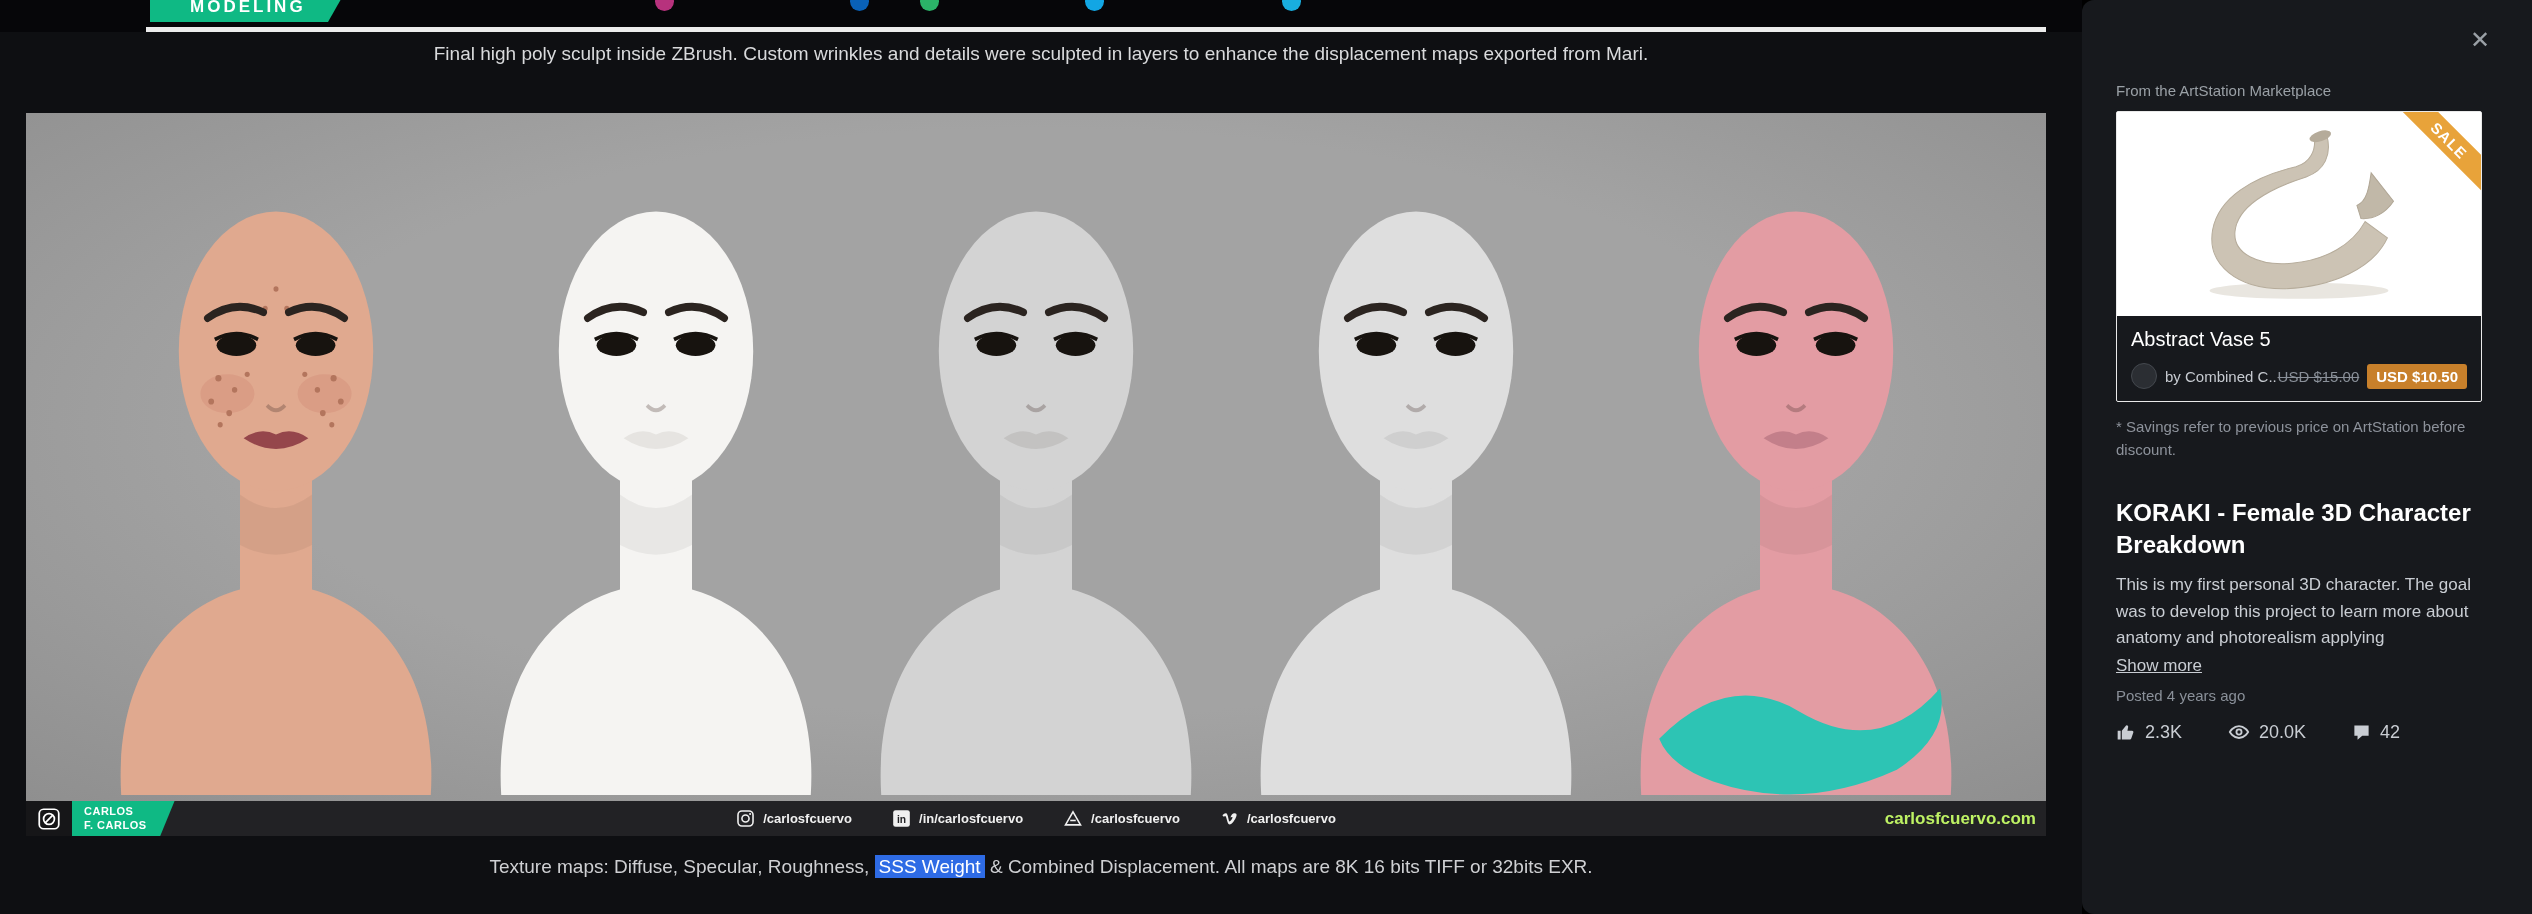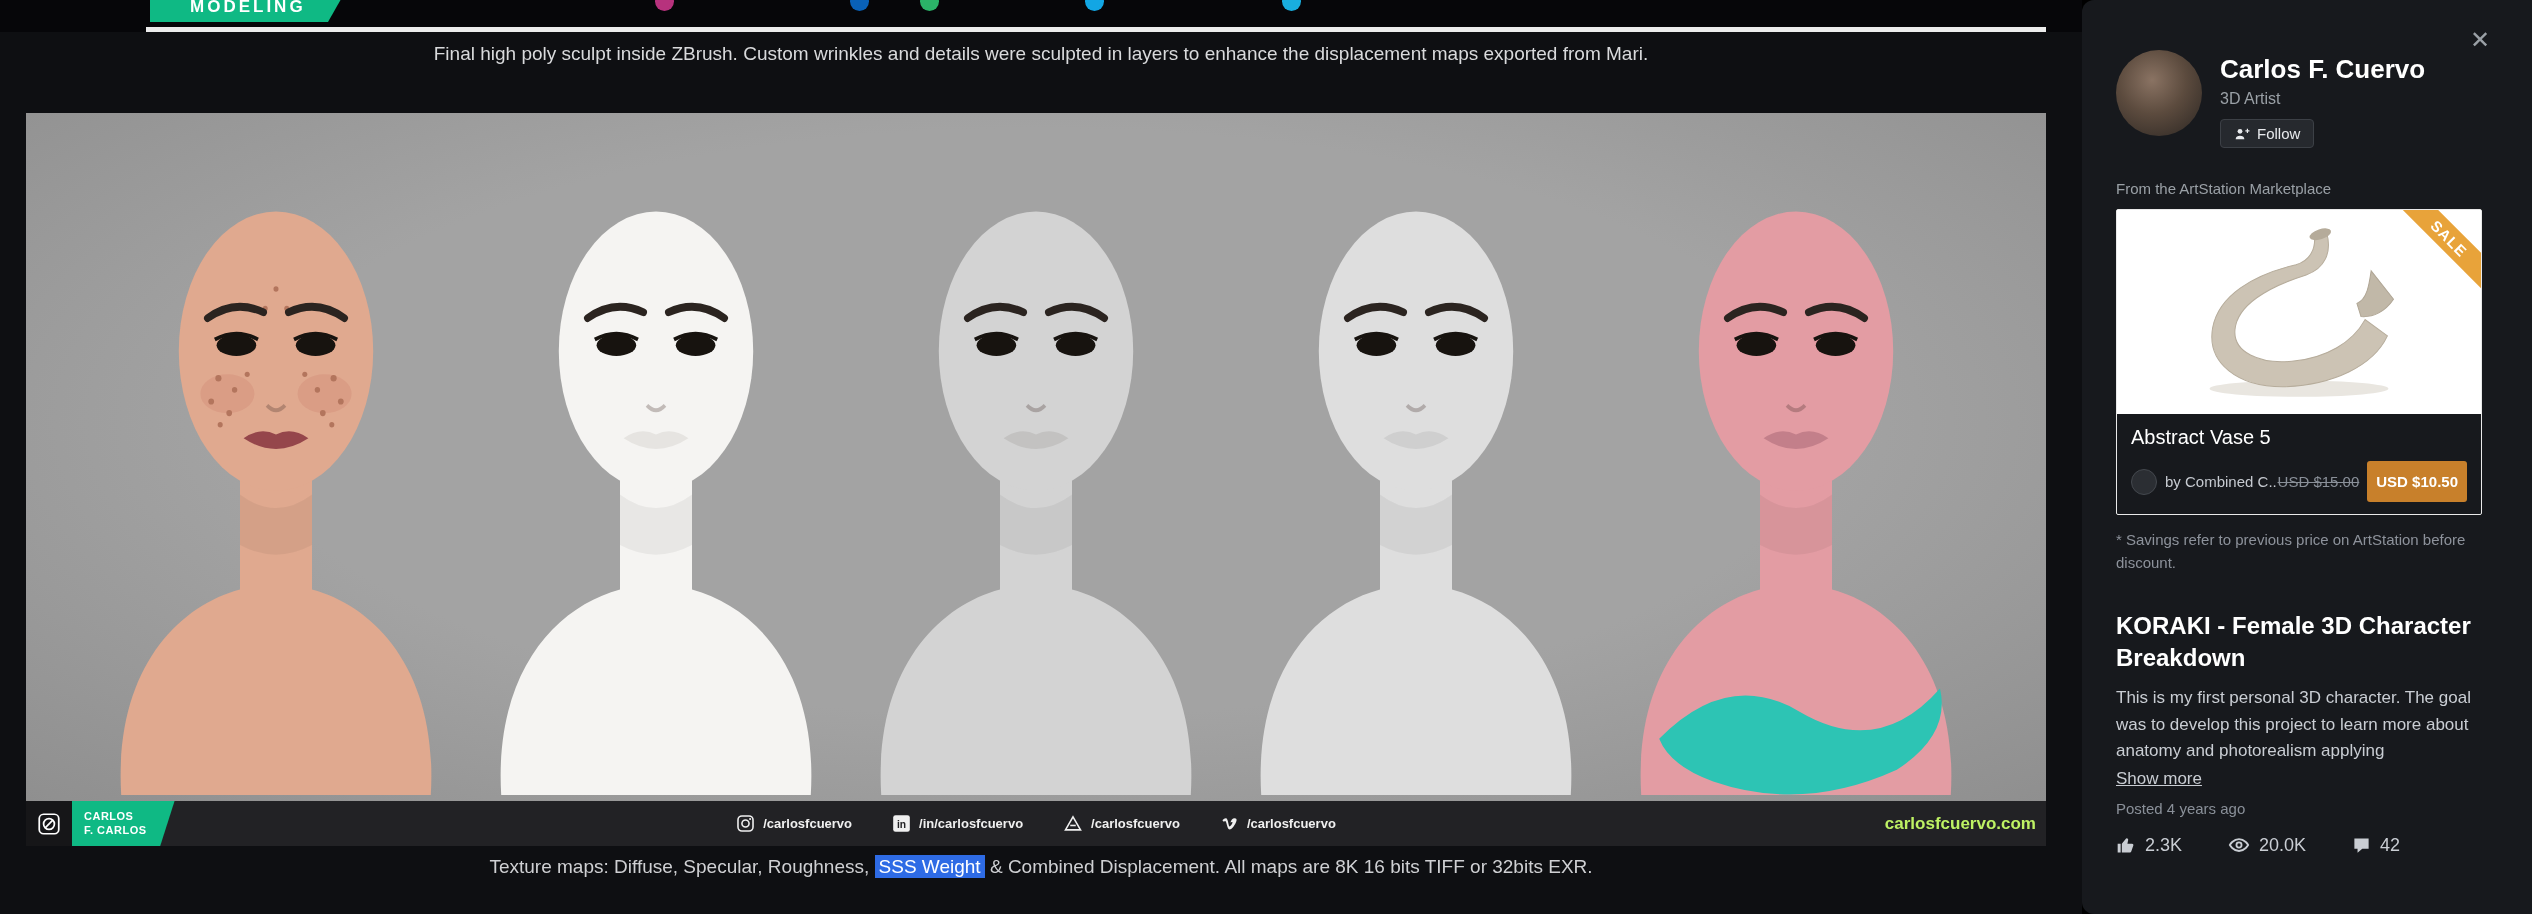--- a/index.html
+++ b/index.html
@@ -16,21 +16,21 @@
     clip-path:polygon(0 0,100% 0,91% 100%,0 100%); }
   .strip-ic { position:absolute; top:-8px; width:19px; height:19px; border-radius:50%; opacity:.95; }
 
   .caption-top { position:absolute; top:43px; left:0; right:0; text-align:center; color:#d9dadc; font-size:19px; }
 
   .artwork { position:absolute; left:26px; top:113px; width:2020px; height:730px; cursor:pointer; }
   .canvas { height:688px; background:radial-gradient(ellipse at 50% 45%, #a3a3a3 55%, #8f8f8f 100%);
     display:flex; justify-content:space-between; padding:52px 70px 0; overflow:hidden; }
   .bust { width:360px; height:630px; flex:0 0 auto; }
 
-  .footer-bar { height:45px; background:#222225; position:relative; display:flex; align-items:center; justify-content:center; }
+  .footer-bar { height:35px; background:#222225; position:relative; display:flex; align-items:center; justify-content:center; }
   .watermark { position:absolute; left:0; top:0; bottom:0; display:flex; align-items:stretch; }
   .wm-logo { width:46px; background:#161618; color:#fff; display:flex; align-items:center; justify-content:center; }
   .wm-green { background:#0fb984; color:#fff; display:flex; flex-direction:column; justify-content:center;
     padding:0 28px 0 12px; clip-path:polygon(0 0,100% 0,86% 100%,0 100%);
     font-size:11px; font-weight:bold; letter-spacing:.5px; line-height:1.25; }
   .socials { display:flex; gap:40px; align-items:center; }
   .social { display:flex; align-items:center; gap:8px; color:#f0f0f0; font-size:13px; font-weight:bold; }
   .social svg { display:block; }
   .website { position:absolute; right:10px; color:#bef264; font-size:17px; font-weight:bold; }
 
@@ -63,21 +63,21 @@
   .card-img { height:204px; background:#fff; position:relative; overflow:hidden;
     display:flex; align-items:center; justify-content:center; }
   .sale { position:absolute; top:16px; right:-38px; transform:rotate(45deg); width:140px; text-align:center;
     background:#e8a33a; color:#fff; font-weight:bold; font-size:15px; letter-spacing:1px; padding:4px 0; }
   .card-body { padding:12px 14px; }
   .card-title { color:#fff; font-size:20px; }
   .price-row { display:flex; align-items:center; margin-top:12px; }
   .seller-avatar { width:26px; height:26px; border-radius:50%; background:#2b2e33; border:1px solid #44484e; flex:0 0 auto; }
   .seller { color:#c6cad0; font-size:15px; margin-left:8px; flex:1; white-space:nowrap; overflow:hidden; }
   .old-price { color:#8a9099; font-size:15px; text-decoration:line-through; margin-right:8px; white-space:nowrap; }
-  .price-badge { background:#c8802b; color:#fff; font-size:15px; font-weight:bold; padding:12px 9px; border-radius:3px; white-space:nowrap; }
+  .price-badge { background:#c8802b; color:#fff; font-size:15px; font-weight:bold; padding:4px 9px; border-radius:3px; white-space:nowrap; }
 
   .disclaimer { margin-top:14px; color:#8d929b; font-size:15px; line-height:1.5; }
   .proj-title { margin-top:36px; color:#fff; font-size:24px; font-weight:bold; line-height:1.32; }
   .proj-desc { margin-top:12px; color:#c9cdd3; font-size:17px; line-height:1.55; }
   .show-more { display:inline-block; margin-top:5px; color:#c9cdd3; font-size:17px; text-decoration:underline; cursor:pointer; }
   .posted { margin-top:11px; color:#8a9099; font-size:15px; }
   .stats { display:flex; gap:46px; margin-top:17px; color:#c9cdd3; }
   .stat { display:flex; align-items:center; gap:9px; font-size:18px; }
 </style>
 </head>
@@ -246,35 +246,20 @@
       </div>
     </figure>
 
     <div class="caption-bottom"><span>Texture maps: Diffuse, Specular, Roughness, </span><span class="hl">SSS Weight</span><span> &amp; Combined Displacement. All maps are 8K 16 bits TIFF or 32bits EXR.</span></div>
   </div>
 
   <aside class="panel">
     <div class="close">✕</div>
 
     <div class="panel-inner">
-      <div class="artist">
-        <div class="avatar"></div>
-        <div class="artist-info">
-          <div class="artist-name">Carlos F. Cuervo</div>
-          <div class="artist-role">3D Artist</div>
-          <div class="follow-btn">
-            <svg width="16" height="16" viewBox="0 0 24 24" fill="#e8eaed">
-              <circle cx="9" cy="8" r="3.6"></circle>
-                <path d="M2.5 19.5c0-3.4 3.2-5 6.5-5s6.5 1.6 6.5 5v.5h-13z"></path>
-              <path d="M17 6.5h2.2V4.3h1.8v2.2H23.2v1.8H21v2.2h-1.8V8.3H17z"></path>
-            </svg>
-            <span>Follow</span>
-          </div>
-        </div>
-      </div>
 
 
       <div class="mk-heading">From the ArtStation Marketplace</div>
 
       <div class="card">
         <div class="card-img">
           <svg width="310" height="188" viewBox="0 0 250 185">
             <ellipse cx="125" cy="168" rx="88" ry="8" fill="#e9e6e0"></ellipse>
             <path d="M152 14 C158 34 150 50 132 56 C94 68 64 86 62 110 C60 132 86 144 118 141 C152 138 178 122 190 100 L212 116 C198 146 158 164 112 166 C64 167 34 142 40 108 C46 76 80 56 122 46 C136 42 142 30 140 16 Z" fill="#ccc3b4" stroke="#b6ac9b" stroke-width="1"></path>
             <path d="M196 52 L218 80 C210 92 198 98 186 97 L182 84 C192 80 194 66 196 52 Z" fill="#c1b8a8" stroke="#b0a695" stroke-width="1"></path>

